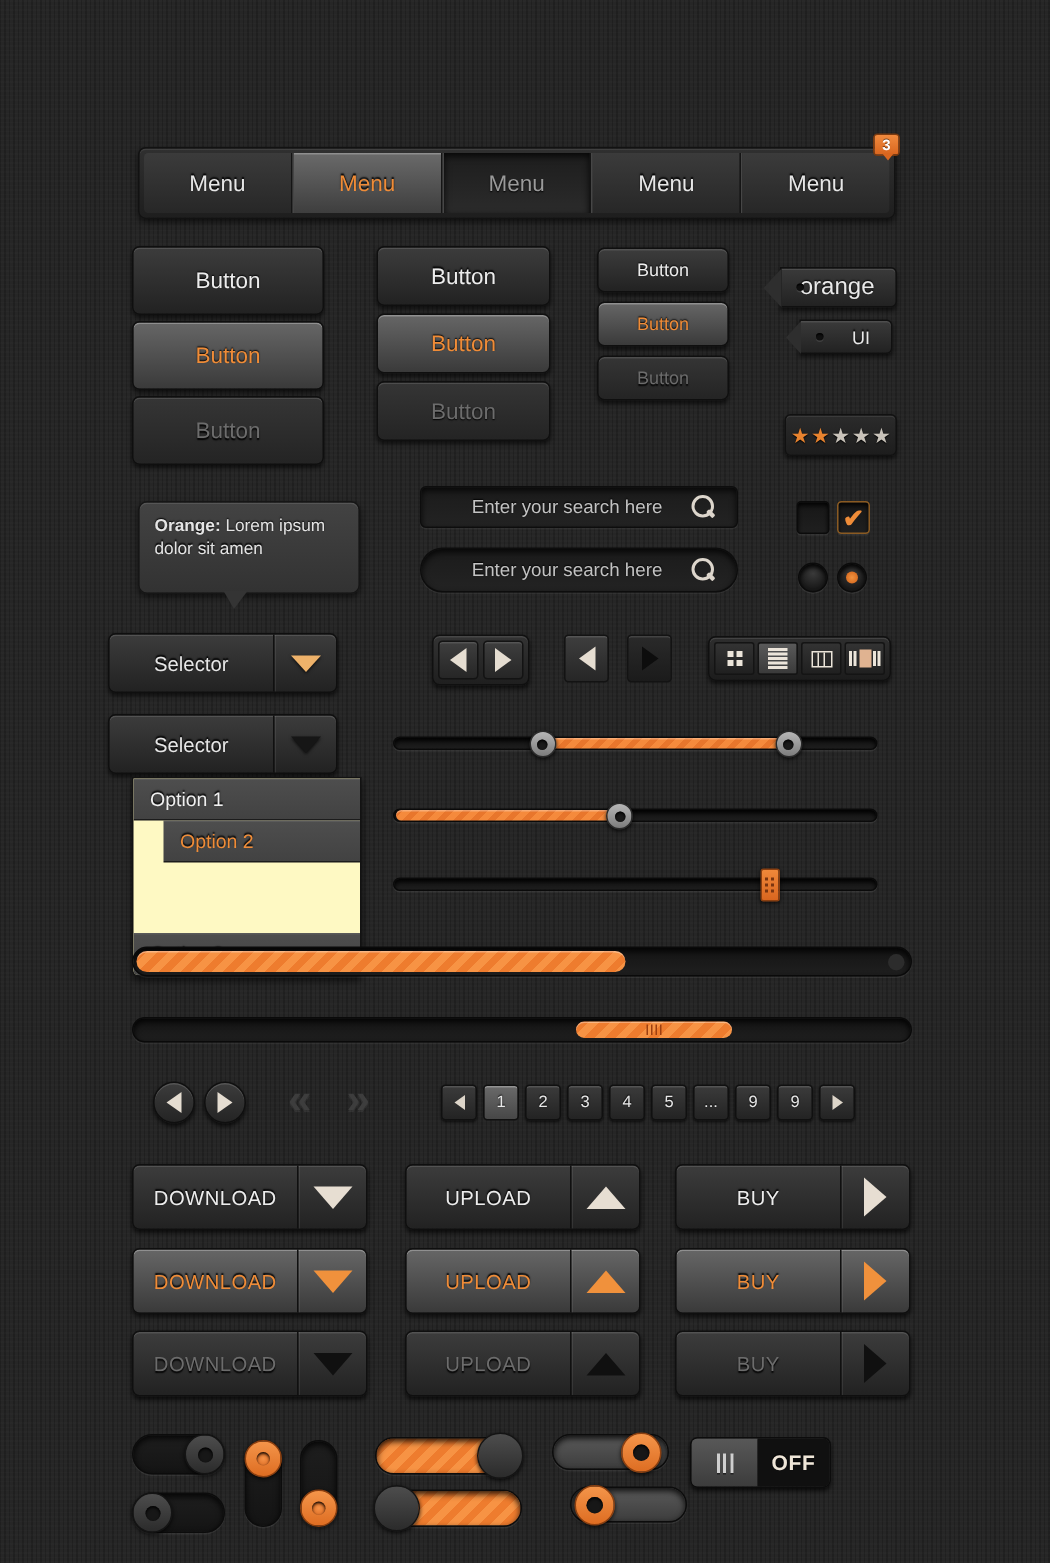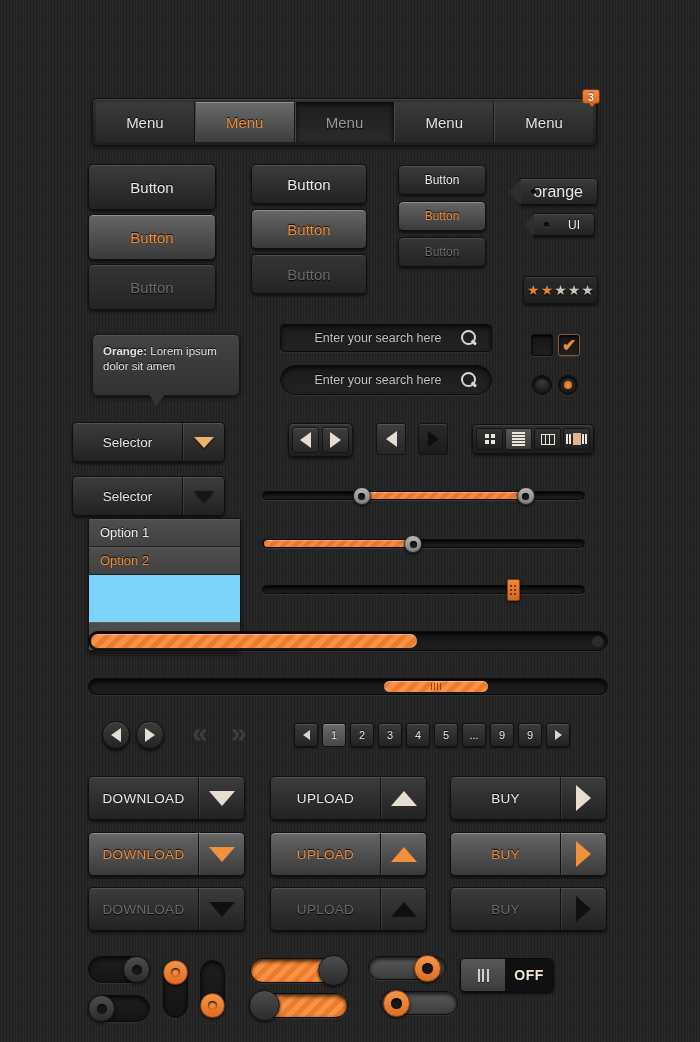--- a/index.html
+++ b/index.html
@@ -189,33 +189,33 @@
   .selector .arrowbox {
     width:42px; border-left:1px solid #101010;
     box-shadow:inset 1px 0 0 rgba(255,255,255,.08);
     display:flex; align-items:center; justify-content:center;
   }
   .tri-d { width:0;height:0;border-left:10px solid transparent;border-right:10px solid transparent;border-top:11px solid #eeb26a; filter:drop-shadow(0 1px 1px rgba(0,0,0,.7)); }
   .tri-d.dark { border-top-color:#161616; }
 
   .dropdown {
     position:absolute; left:88px; top:518px; width:153px;
-    background:#7dd3fc; border:1px solid #121212; border-radius:0 0 4px 4px;
+    background:#fef9c3; border:1px solid #121212; border-radius:0 0 4px 4px;
     box-shadow:0 3px 5px rgba(0,0,0,.6);
     overflow:hidden;
   }
   .dropdown .opt {
     height:28px; display:flex; align-items:center; padding-left:11px;
     font-size:13px; color:#f0f0f0; text-shadow:0 -1px 1px #000;
     background:linear-gradient(#4e4e4e,#424242);
     border-bottom:1px solid #1c1c1c;
     box-shadow:inset 0 1px 0 rgba(255,255,255,.07);
   }
   .dropdown .opt:last-child { border-bottom:none;margin-top:47px; }
-  .dropdown .opt.sel { color:#ef8c38; }
+  .dropdown .opt.sel { color:#ef8c38;margin-left:20px; }
 
   
   .navgrp {
     position:absolute; display:flex;
     background:linear-gradient(#333,#1f1f1f);
     border:1px solid #101010; border-radius:5px;
     box-shadow:inset 0 1px 0 rgba(255,255,255,.10), 0 2px 3px rgba(0,0,0,.6);
     padding:3px;
   }
   .navbtn {

